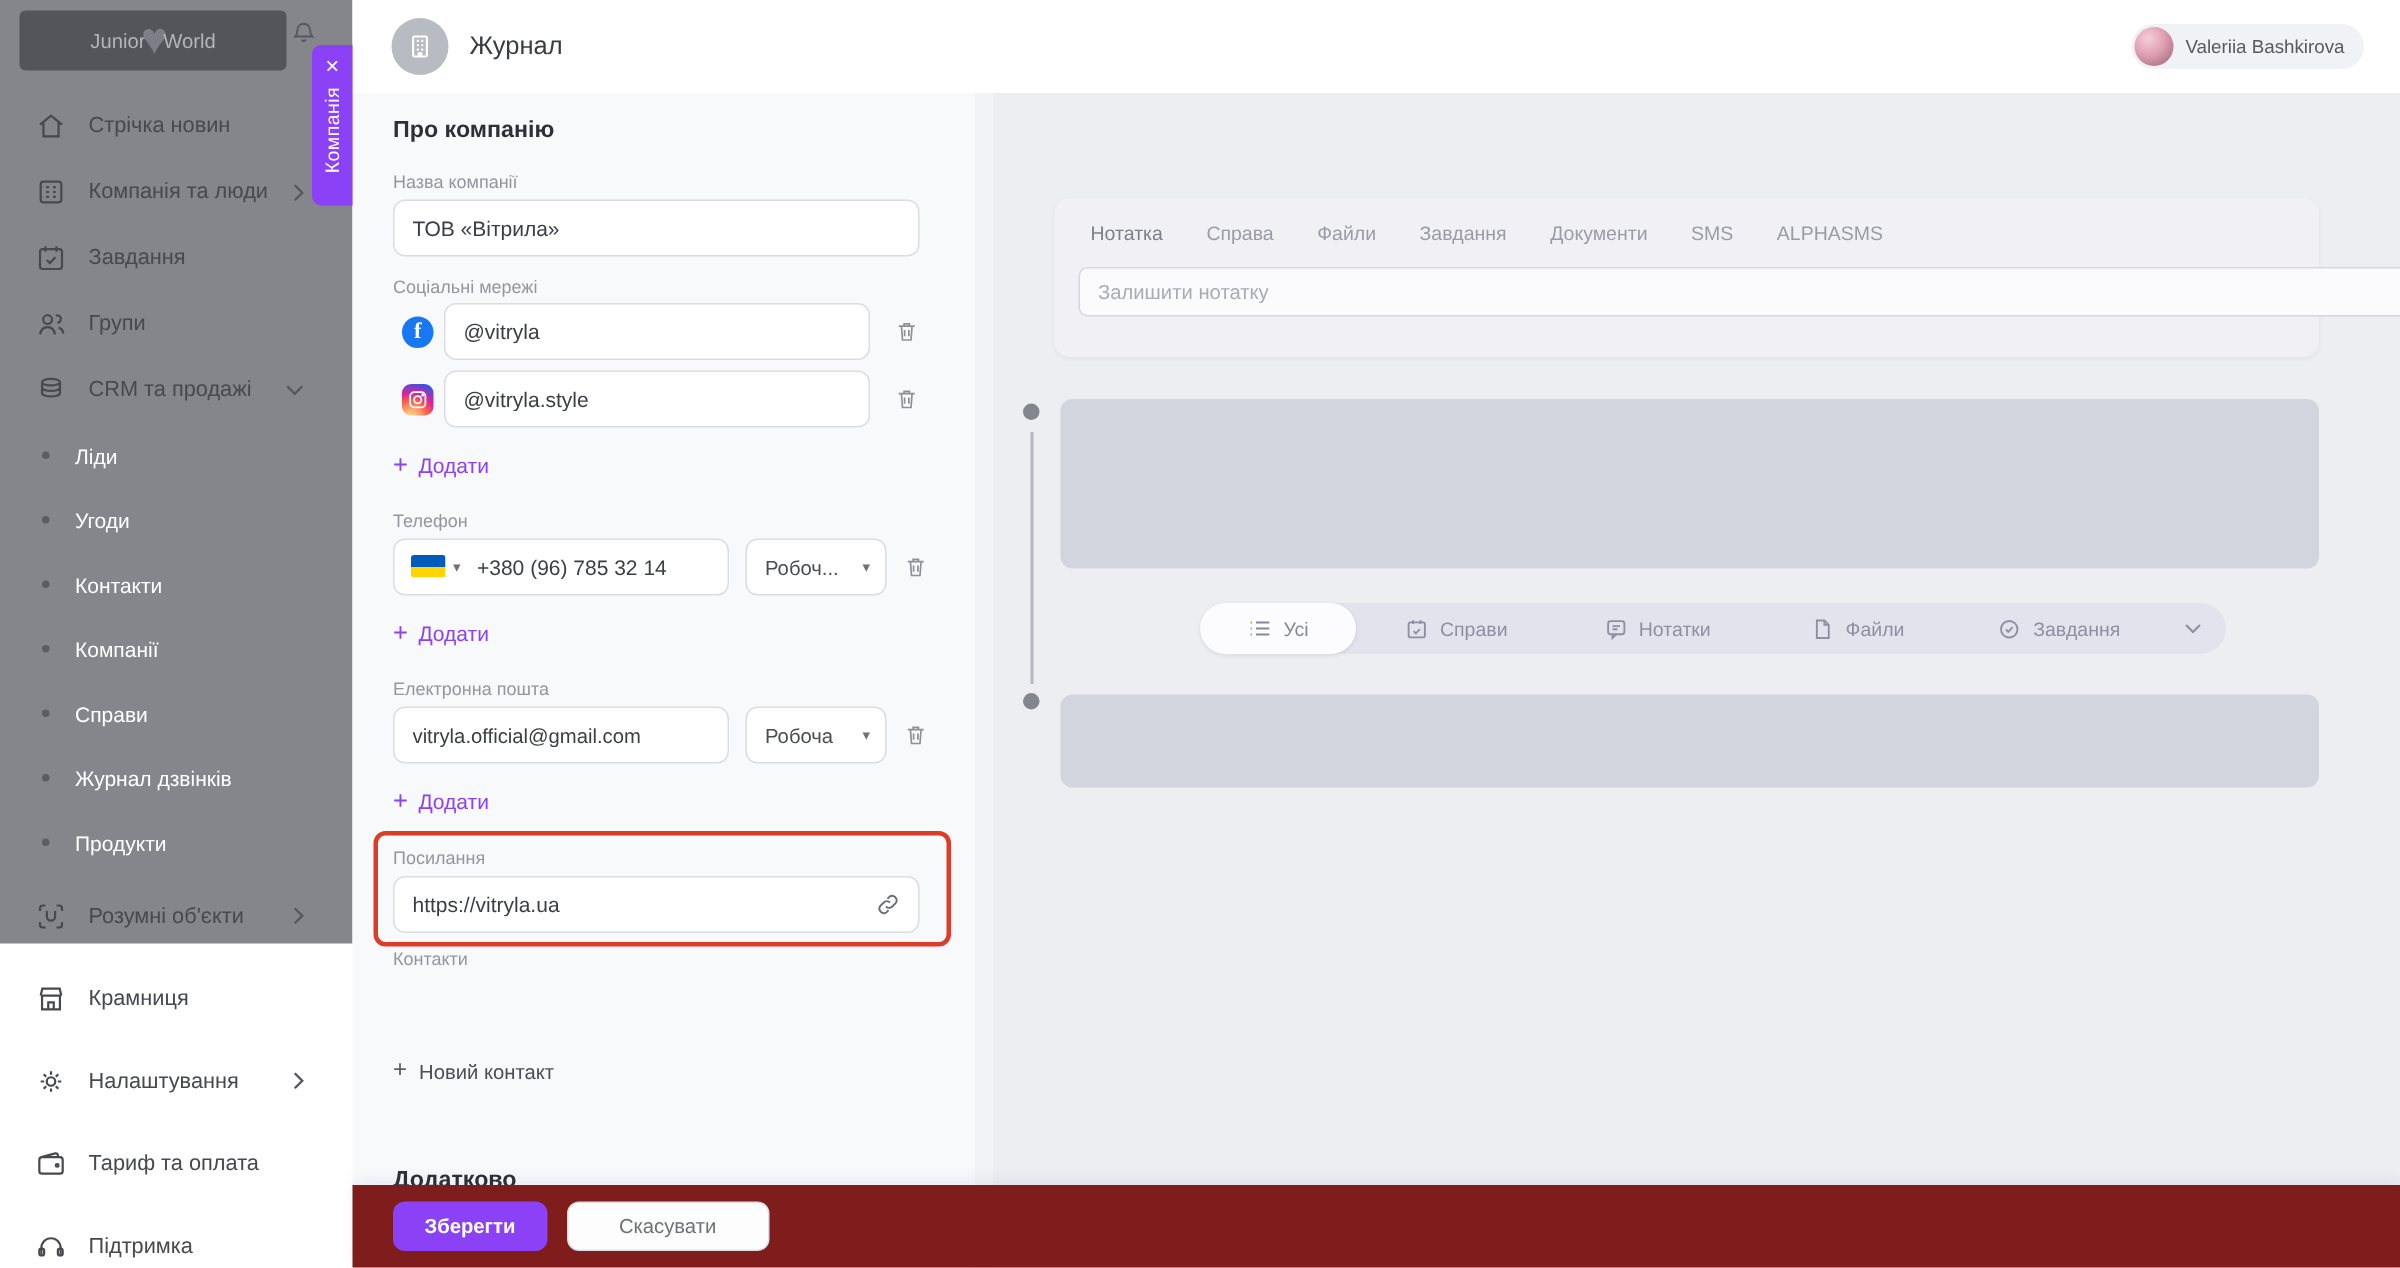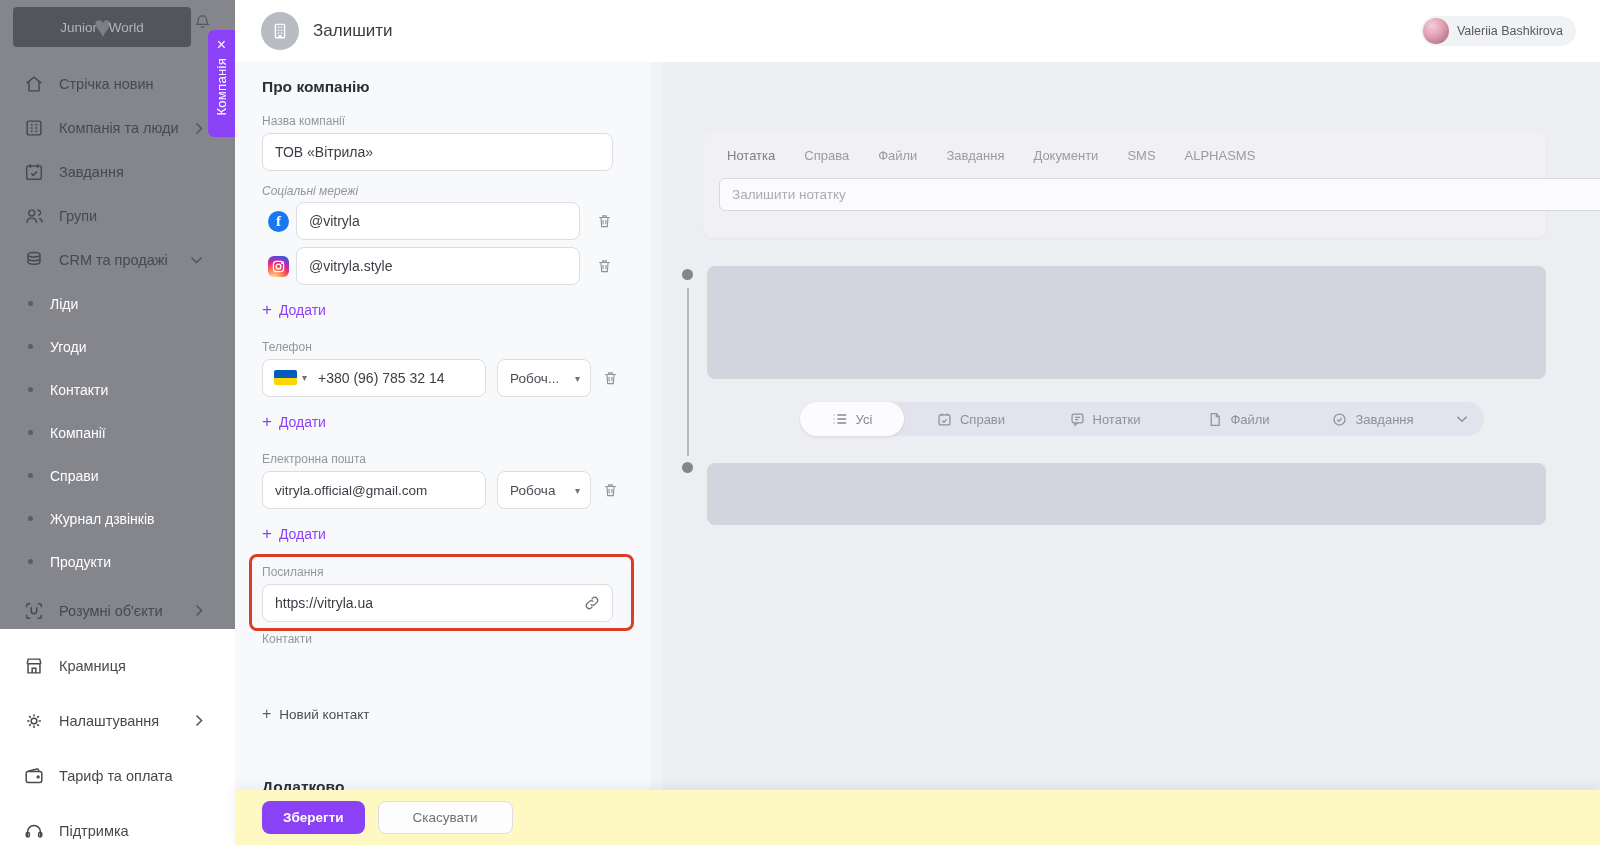--- a/index.html
+++ b/index.html
@@ -85,21 +85,21 @@
   .tl-line { position:absolute; width:1.5px; background:#b6b7bf; }
   .skeleton { position:absolute; background:#d3d5de; border-radius:8px; }
   .filter-bar { position:absolute; left:150px; top:340px; width:684px; height:34px; background:#e3e3ee;
     border-radius:17px; display:flex; align-items:center; color:#8e90a0; font-size:13px; }
   .filter-seg { flex:1; display:flex; align-items:center; justify-content:center; gap:8px; cursor:pointer; }
   .filter-seg.active { flex:none; width:104px; height:34px; background:#fcfcfe; border-radius:17px;
     box-shadow:0 1px 3px rgba(30,30,60,.10); color:#85879a; }
   .filter-chev { width:44px; display:flex; align-items:center; justify-content:center; cursor:pointer; color:#8e90a0; }
 
   
-  .footer { position:absolute; left:235px; right:0; bottom:0; height:55px; background:#fef9c3; z-index:30;
+  .footer { position:absolute; left:235px; right:0; bottom:0; height:55px; background:#7f1d1d; z-index:30;
     box-shadow:0 -4px 10px rgba(40,40,60,.06); display:flex; align-items:center; padding-left:27px; gap:13px; }
   .btn { height:33px; border-radius:8px; font-size:13.5px; display:flex; align-items:center; justify-content:center;
     cursor:pointer; font-family:"Liberation Sans",sans-serif; }
   .btn-save { background:#8b42f6; color:#fff; font-weight:700; padding:0 21px; border:none; }
   .btn-cancel { background:#fdfdfe; color:#6e7178; border:1px solid #dcdee3; padding:0 34px; }
 </style>
 </head>
 <body>
 
 <div class="sidebar">
@@ -262,36 +262,36 @@
   <span class="tab-vlabel">Компанія</span>
 </div>
 
 <div class="main-header">
   <div class="company-avatar">
     <svg width="20" height="20" viewBox="0 0 24 24" fill="none" stroke="#fff" stroke-width="1.7">
         <rect x="6.5" y="4" width="11" height="16" rx="1"></rect>
         <path d="M9.5 7.5h1.6M13 7.5h1.6M9.5 11h1.6M13 11h1.6M9.5 14.5h1.6M13 14.5h1.6M11 20v-2.5h2V20"></path>
       </svg>
   </div>
-  <div class="header-title">Залишити</div>
+  <div class="header-title">Журнал</div>
   <div class="user-chip">
     <div class="user-avatar"></div>
     <div class="user-name">Valeriia Bashkirova</div>
   </div>
 </div>
 
 <div class="form-panel">
   <div class="fp-abs section-title" style="left:27px; top:16px;">Про компанію</div>
 
   <div class="fp-abs field-label" style="left:27px; top:52px;">Назва компанії</div>
   <div class="inp-wrap" style="left:27px; top:71px; width:351px;">
     <input class="tinput" style="position: relative;" value="ТОВ «Вітрила»">
   </div>
 
-  <div class="fp-abs field-label" style="left:27px; top:122px;font-style:italic;">Соціальні мережі</div>
+  <div class="fp-abs field-label" style="left:27px; top:122px;">Соціальні мережі</div>
   <div class="fp-abs fb-badge" style="left:33px; top:149px;">
     <span>f</span>
   </div>
   <div class="inp-wrap" style="left:61px; top:140px; width:284px;">
     <input class="tinput" style="position: relative;" value="@vitryla">
   </div>
   <div class="trash-btn" style="position:absolute; left:361px; top:150px;">
     <svg width="17" height="18" viewBox="0 0 24 24" fill="none" stroke="currentColor" stroke-width="1.6">
         <path d="M4.5 7h15M9.5 7V4.8h5V7M7 7l1 13h8l1-13M10 10.5v6M14 10.5v6"></path>
       </svg>

